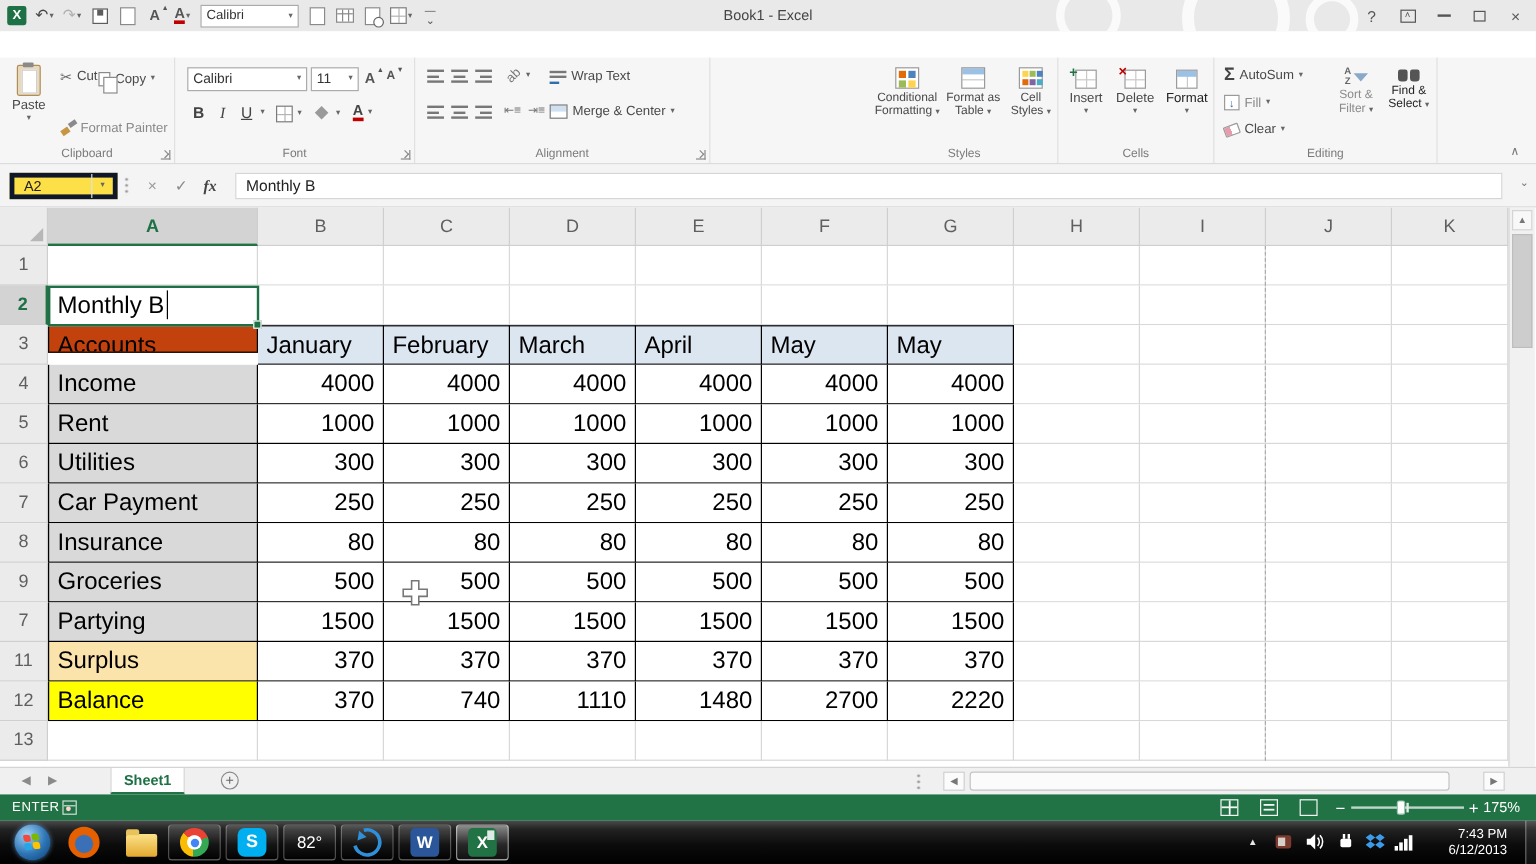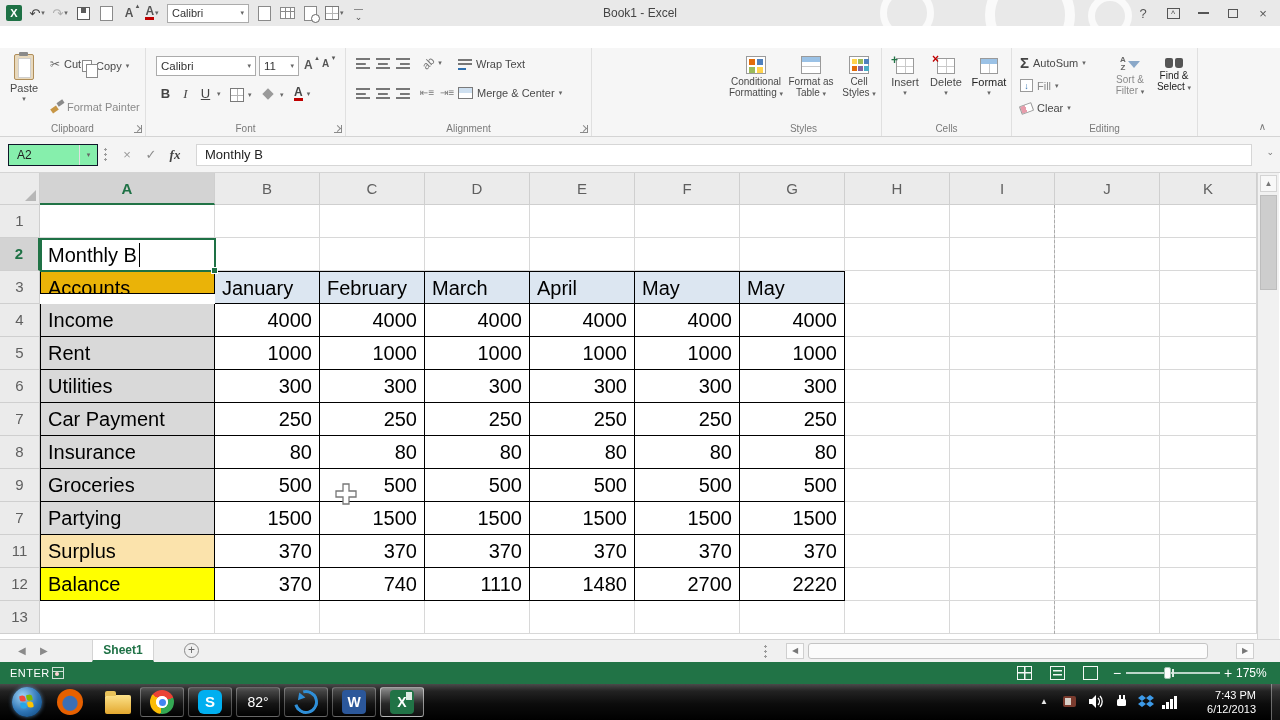--- a/index.html
+++ b/index.html
@@ -105,21 +105,21 @@
   .eraser{width:13px;height:9px;background:linear-gradient(90deg,#e89cab 0 45%,#fff 45%);border:1px solid #9a9a9a;transform:rotate(-20deg);border-radius:1px;}
   .sortaz{display:flex;flex-direction:column;align-items:center;font-size:8px;font-weight:bold;color:#666;line-height:8px;}
   .funnel{width:0;height:0;border-left:6px solid transparent;border-right:6px solid transparent;border-top:7px solid #8aa8c8;}
   .binoc{width:18px;height:12px;position:relative;}
   .binoc:before,.binoc:after{content:"";position:absolute;top:2px;width:8px;height:10px;background:#555;border-radius:2px 2px 3px 3px;}
   .binoc:before{left:0;}.binoc:after{right:0;}
   .ribchev{position:absolute;right:14px;bottom:4px;color:#777;font-size:10px;}
 
   
   .fbar{position:absolute;left:0;top:137px;width:1280px;height:36px;background:#f4f4f4;border-bottom:1px solid #d4d4d4;}
-  .namebox{position:absolute;left:8px;top:7px;width:90px;height:22px;background:#86efac;border:1px solid #0f172a;display:flex;align-items:center;}
+  .namebox{position:absolute;left:8px;top:7px;width:90px;height:22px;background:#fde047;border:4px solid #0f172a;display:flex;align-items:center;}
   .namebox .nb-text{flex:1;padding-left:8px;font-size:12px;color:#222;}
   .namebox .nb-dd{width:18px;text-align:center;font-size:7px;color:#666;border-left:1px solid #e0e0e0;line-height:20px;}
   .fdots{position:absolute;left:104px;top:10px;width:3px;height:16px;background:radial-gradient(circle,#9a9a9a 1px,transparent 1.4px) 0 0/3px 5px repeat-y;}
   .fbtn{position:absolute;top:7px;height:22px;width:22px;text-align:center;line-height:22px;font-size:13px;}
   .fx{font-family:"Liberation Serif","DejaVu Serif",serif;font-style:italic;font-weight:bold;color:#444;font-size:13px;}
   .finput{position:absolute;left:196px;top:7px;width:1056px;height:22px;background:#fff;border:1px solid #d6d6d6;font-size:13px;color:#222;line-height:20px;padding-left:8px;}
   .fexp{position:absolute;right:6px;top:10px;font-size:9px;color:#777;}
 
   
   .gridwrap{position:absolute;left:0;top:173px;width:1280px;height:466px;background:#fff;overflow:hidden;}
@@ -486,21 +486,21 @@
         <div class="cell" style="left: 320px; top: 65px; width: 105px; height: 33px;"></div>
         <div class="cell" style="left: 425px; top: 65px; width: 105px; height: 33px;"></div>
         <div class="cell" style="left: 530px; top: 65px; width: 105px; height: 33px;"></div>
         <div class="cell" style="left: 635px; top: 65px; width: 105px; height: 33px;"></div>
         <div class="cell" style="left: 740px; top: 65px; width: 105px; height: 33px;"></div>
         <div class="cell" style="left: 845px; top: 65px; width: 105px; height: 33px;"></div>
         <div class="cell" style="left: 950px; top: 65px; width: 105px; height: 33px;"></div>
         <div class="cell" style="left: 1055px; top: 65px; width: 105px; height: 33px;"></div>
         <div class="cell" style="left: 1160px; top: 65px; width: 97px; height: 33px;"></div>
         <div class="hcell rowh" style="left: 0px; top: 98px; width: 40px; height: 33px;">3</div>
-        <div class="cell tbl tbl-top lab tbl-left" style="left: 40px; top: 98px; width: 175px; height: 23px; background: #eab308;">Accounts</div>
+        <div class="cell tbl tbl-top lab tbl-left" style="left: 40px; top: 98px; width: 175px; height: 23px; background: #c2410c;">Accounts</div>
         <div class="cell tbl tbl-top lab" style="left: 215px; top: 98px; width: 105px; height: 33px; background: rgb(220, 230, 241);">January</div>
         <div class="cell tbl tbl-top lab" style="left: 320px; top: 98px; width: 105px; height: 33px; background: rgb(220, 230, 241);">February</div>
         <div class="cell tbl tbl-top lab" style="left: 425px; top: 98px; width: 105px; height: 33px; background: rgb(220, 230, 241);">March</div>
         <div class="cell tbl tbl-top lab" style="left: 530px; top: 98px; width: 105px; height: 33px; background: rgb(220, 230, 241);">April</div>
         <div class="cell tbl tbl-top lab" style="left: 635px; top: 98px; width: 105px; height: 33px; background: rgb(220, 230, 241);">May</div>
         <div class="cell tbl tbl-top lab" style="left: 740px; top: 98px; width: 105px; height: 33px; background: rgb(220, 230, 241);">May</div>
         <div class="cell" style="left: 845px; top: 98px; width: 105px; height: 33px;"></div>
         <div class="cell" style="left: 950px; top: 98px; width: 105px; height: 33px;"></div>
         <div class="cell" style="left: 1055px; top: 98px; width: 105px; height: 33px;"></div>
         <div class="cell" style="left: 1160px; top: 98px; width: 97px; height: 33px;"></div>

